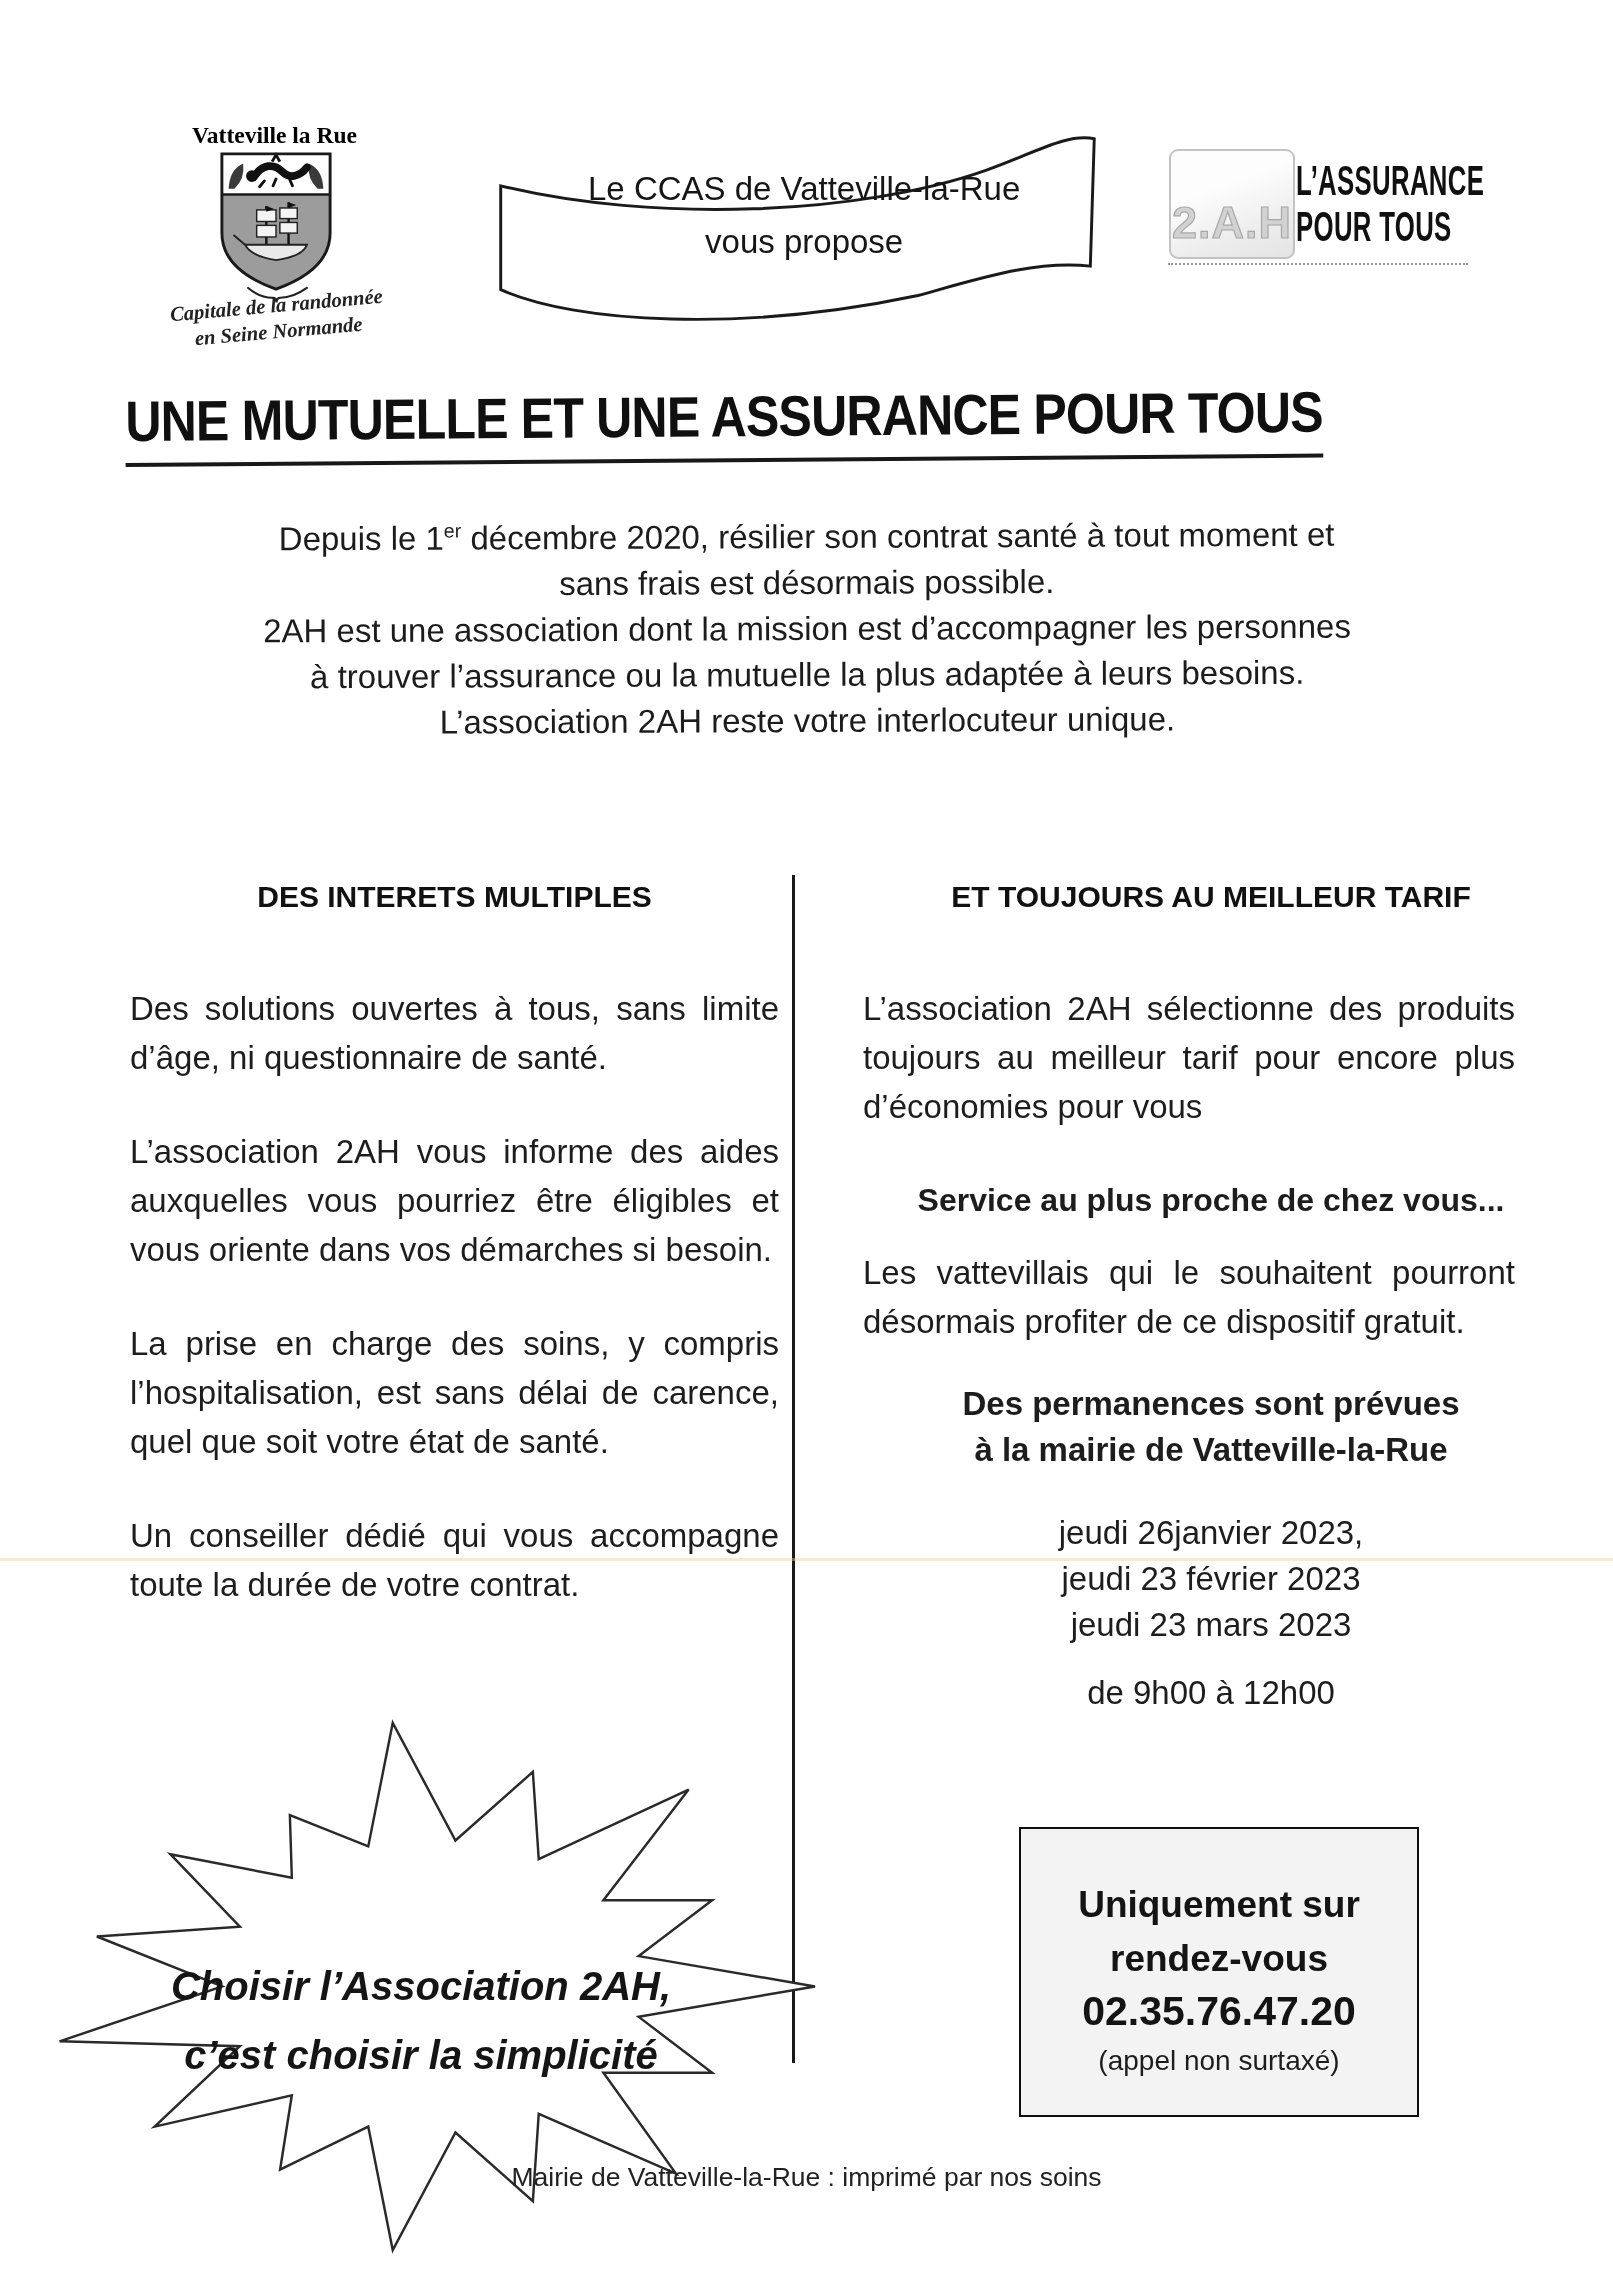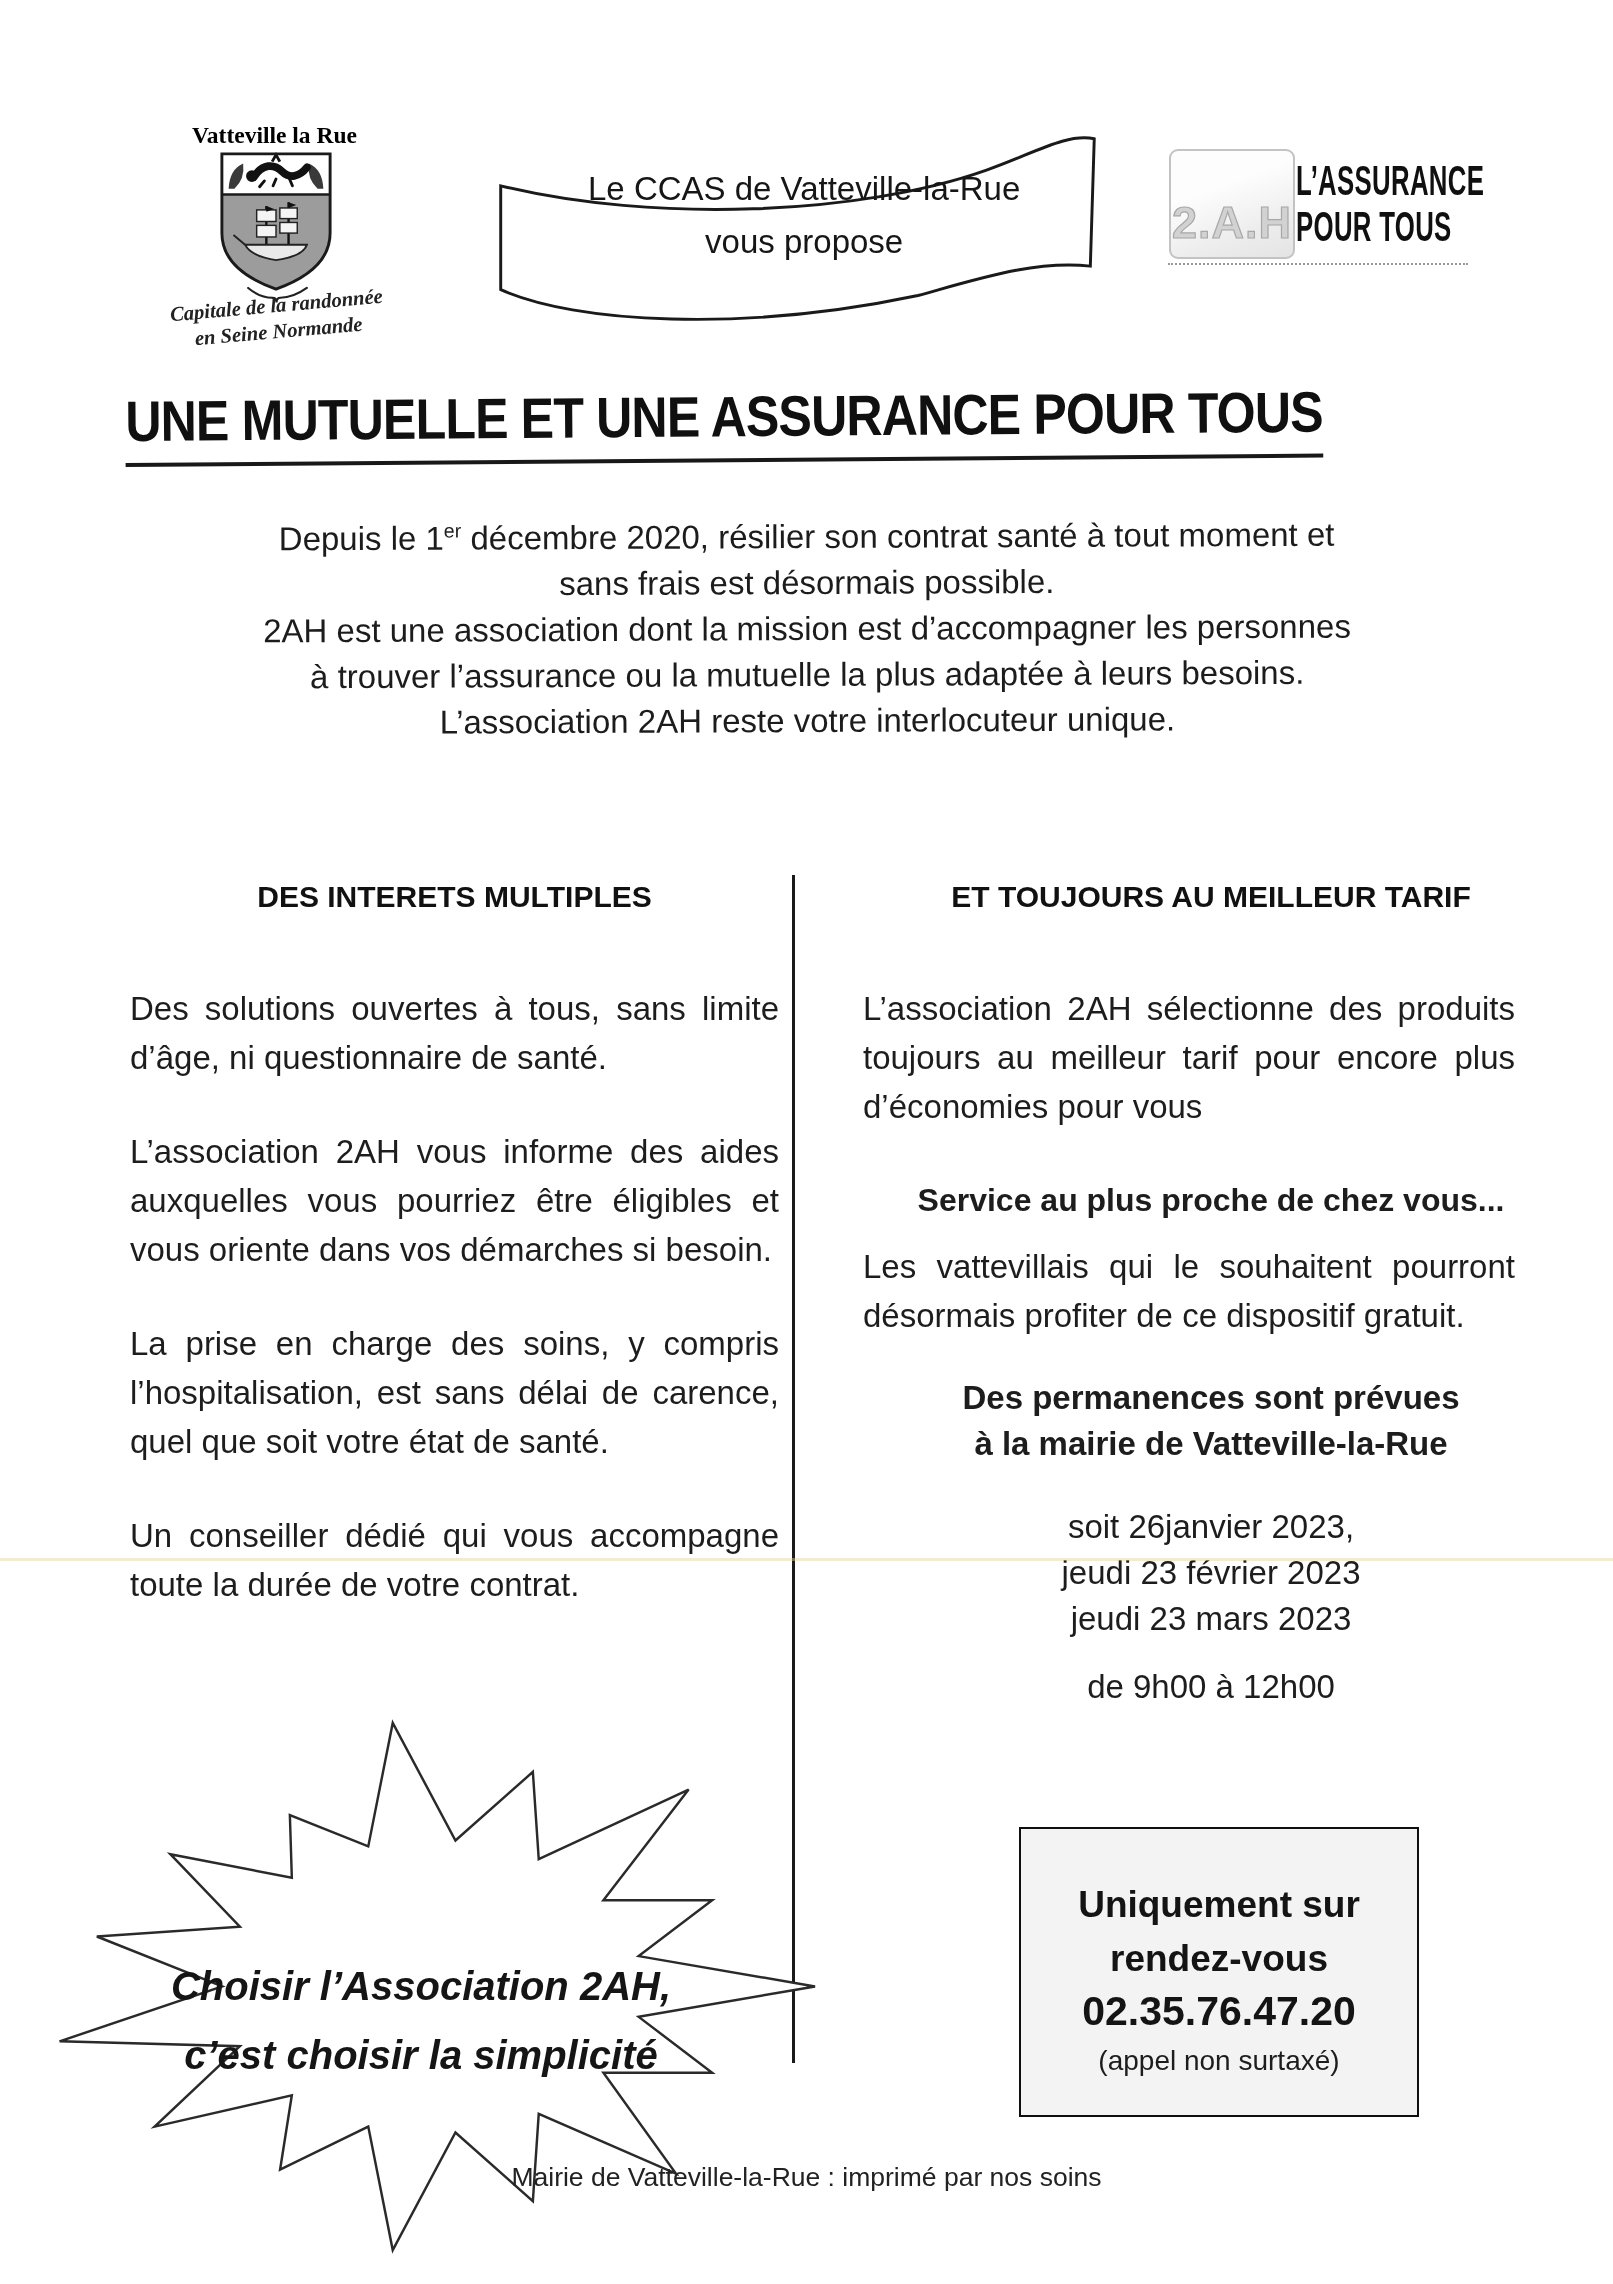--- a/index.html
+++ b/index.html
@@ -49,21 +49,21 @@
   .col-left{left:130px;top:878px;width:649px;}
   .col-right{left:863px;top:878px;width:652px;}
   .col-heading{font-size:30px;font-weight:bold;text-align:center;line-height:37px;color:#111;}
   .col-right .col-heading{padding-left:44px;}
   .col p{margin:0;text-align:justify;}
   .col-left p.p1{margin-top:69px;}
   .col-left p + p{margin-top:45px;}
   .col-right p.p1{margin-top:69px;}
   .centered{text-align:center;padding-left:44px;}
   .service-line{margin-top:47px;font-weight:bold;font-size:32px;line-height:45px;}
-  .col-right p.p3{margin-top:19px;}
+  .col-right p.p3{margin-top:25px;}
   .permanences{margin-top:35px;font-weight:bold;font-size:33px;line-height:46px;}
   .dates{margin-top:37px;font-size:33px;line-height:46px;}
   .hours{margin-top:22px;font-size:33px;line-height:46px;}
 
   
   .starburst-svg{left:41px;top:1707px;}
   .starburst-text{left:137px;top:1952px;width:568px;text-align:center;
     font-size:40px;line-height:69px;font-weight:bold;font-style:italic;color:#151515;}
 
   
@@ -172,21 +172,21 @@
   <div class="abs col col-right">
     <div class="col-heading">ET TOUJOURS AU MEILLEUR TARIF</div>
     <p class="p1">L’association 2AH sélectionne des produits toujours au meilleur tarif pour encore plus d’économies pour vous</p>
     <div class="centered service-line">Service au plus proche de chez vous...</div>
     <p class="p3">Les vattevillais qui le souhaitent pourront désormais profiter de ce dispositif gratuit.</p>
     <div class="centered permanences">
       <div>Des permanences sont prévues</div>
       <div>à la mairie de Vatteville-la-Rue</div>
     </div>
     <div class="centered dates">
-      <div>soit 26janvier 2023,</div>
+      <div>jeudi 26janvier 2023,</div>
       <div>jeudi 23 février 2023</div>
       <div>jeudi 23 mars 2023</div>
     </div>
     <div class="centered hours">de 9h00 à 12h00</div>
   </div>
 
   <div class="abs fold-line"></div>
 
   <svg class="abs starburst-svg" width="776" height="557" viewBox="0 0 792 568">
     <polygon points="790,285 610,316 685,373 574,373 648,476 508,415 502,504 423,434 359,554 334,428

